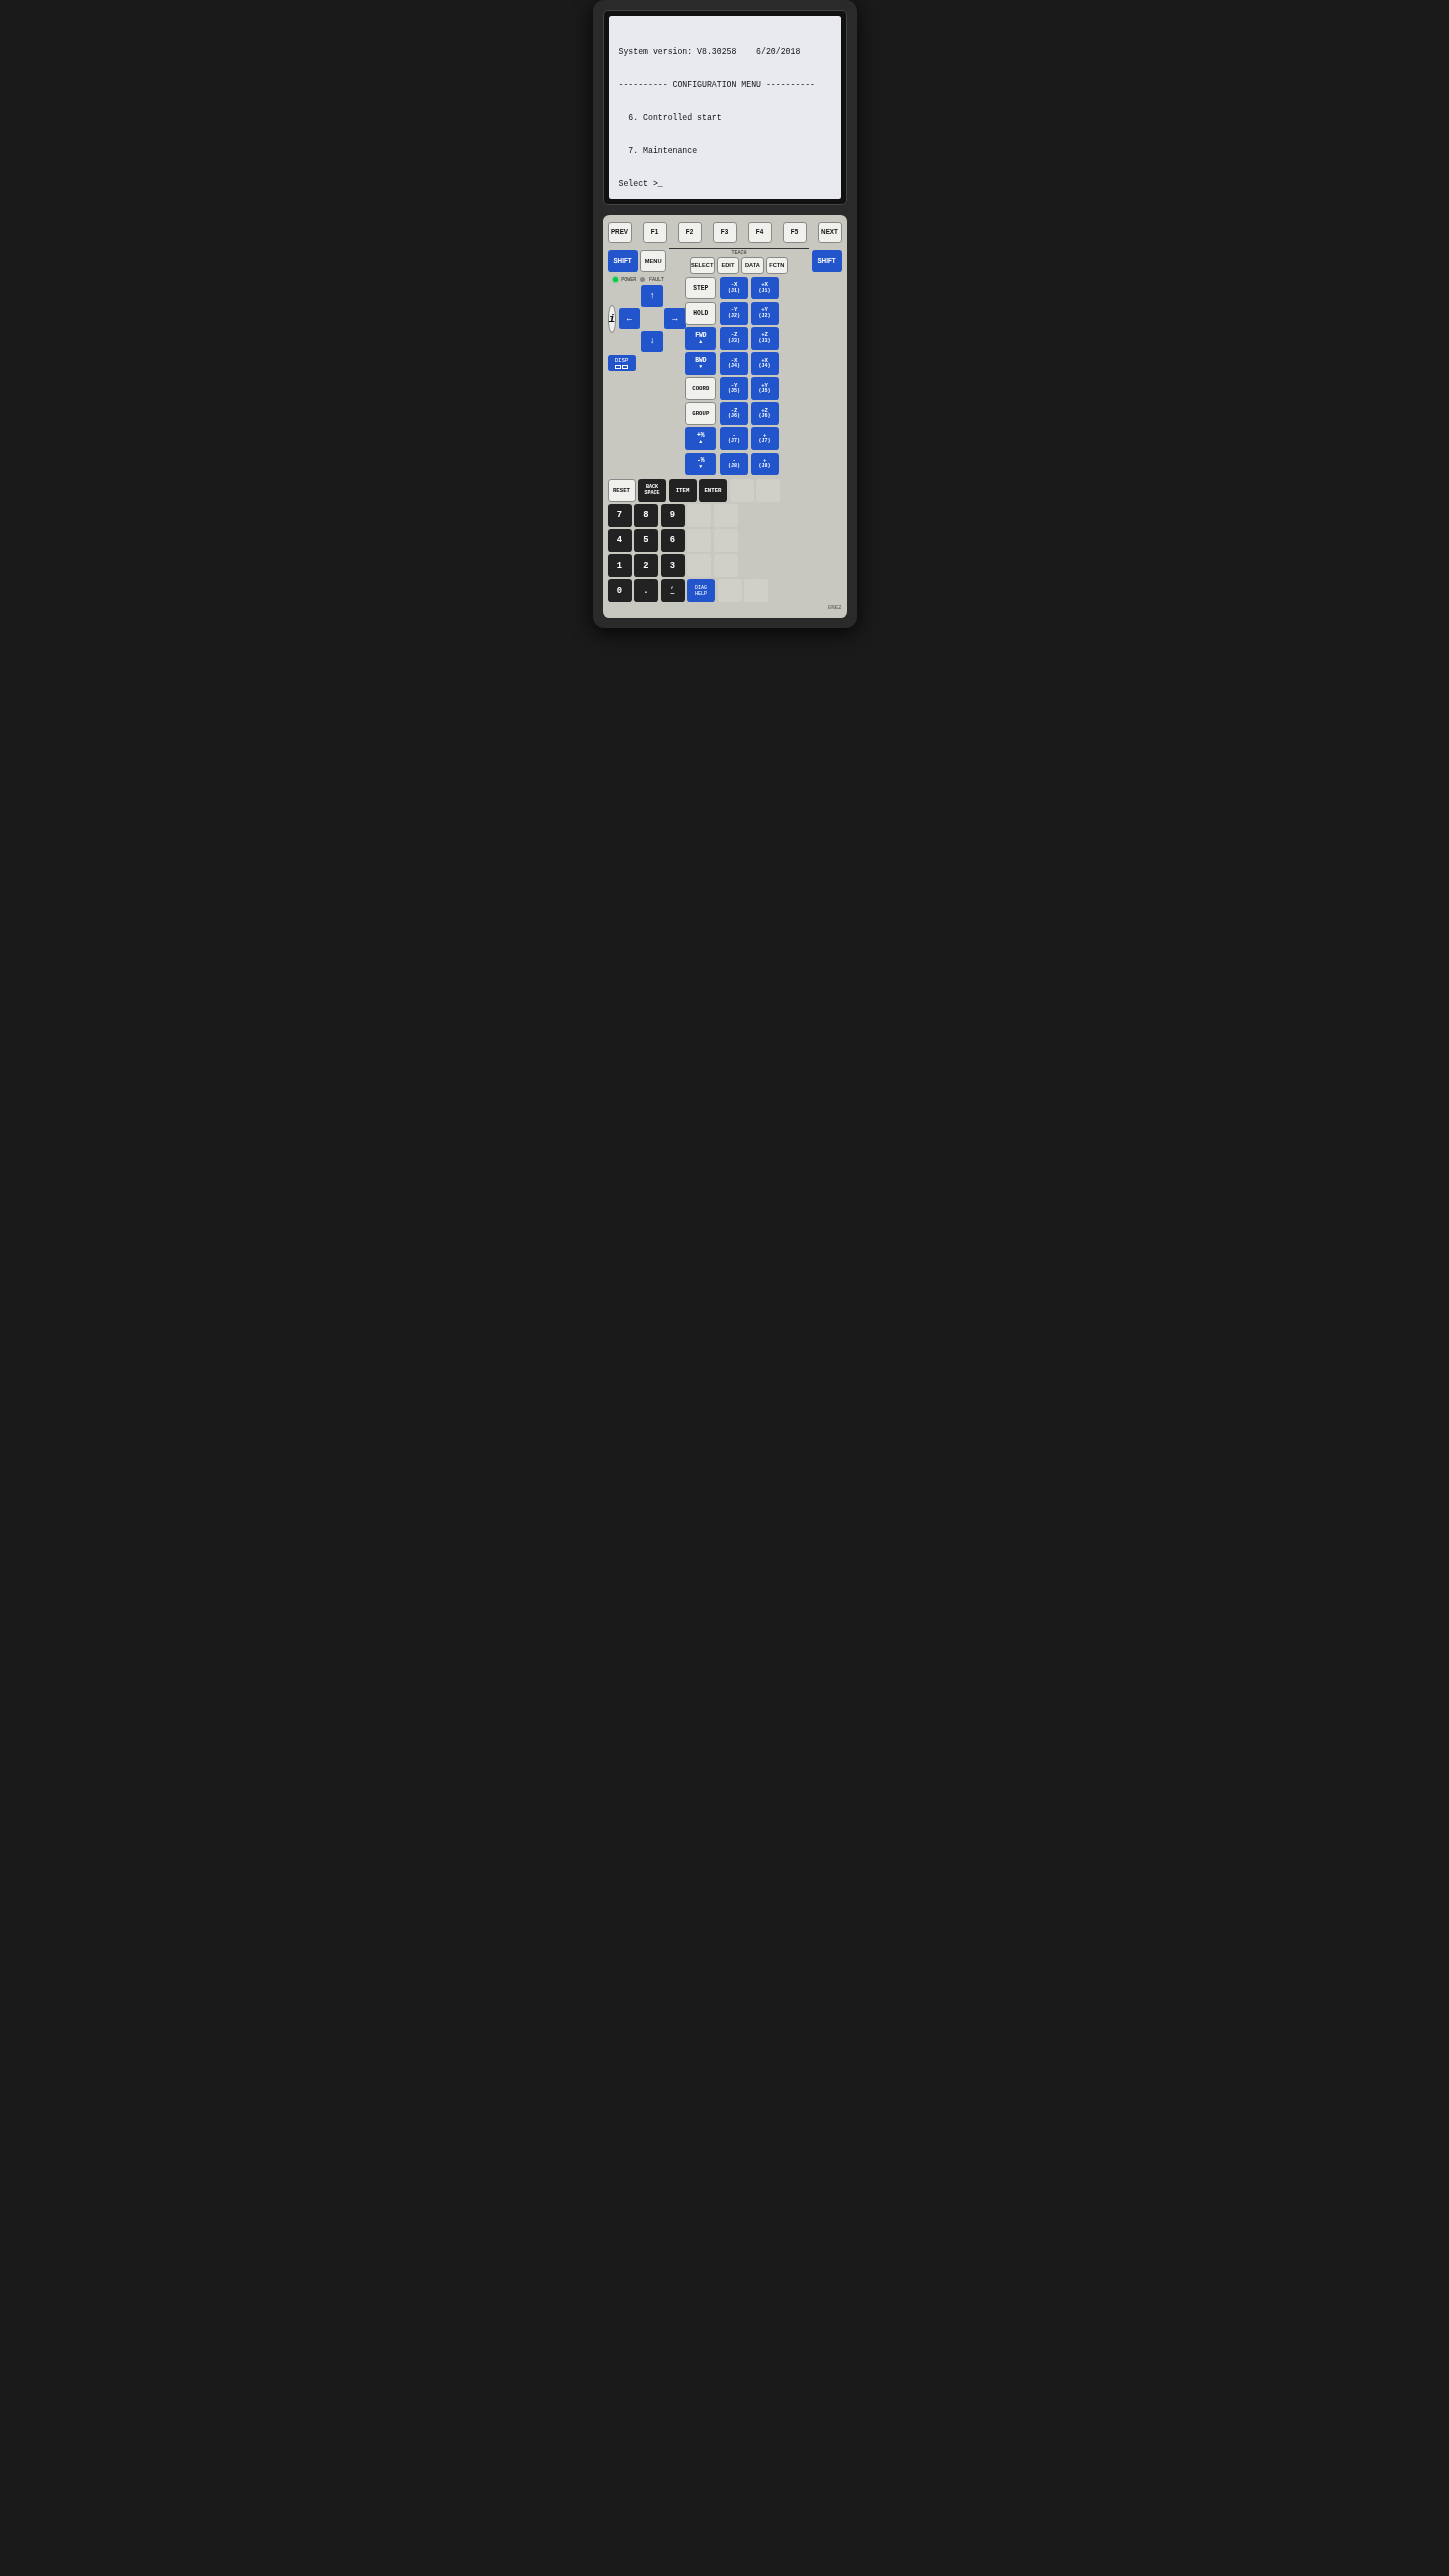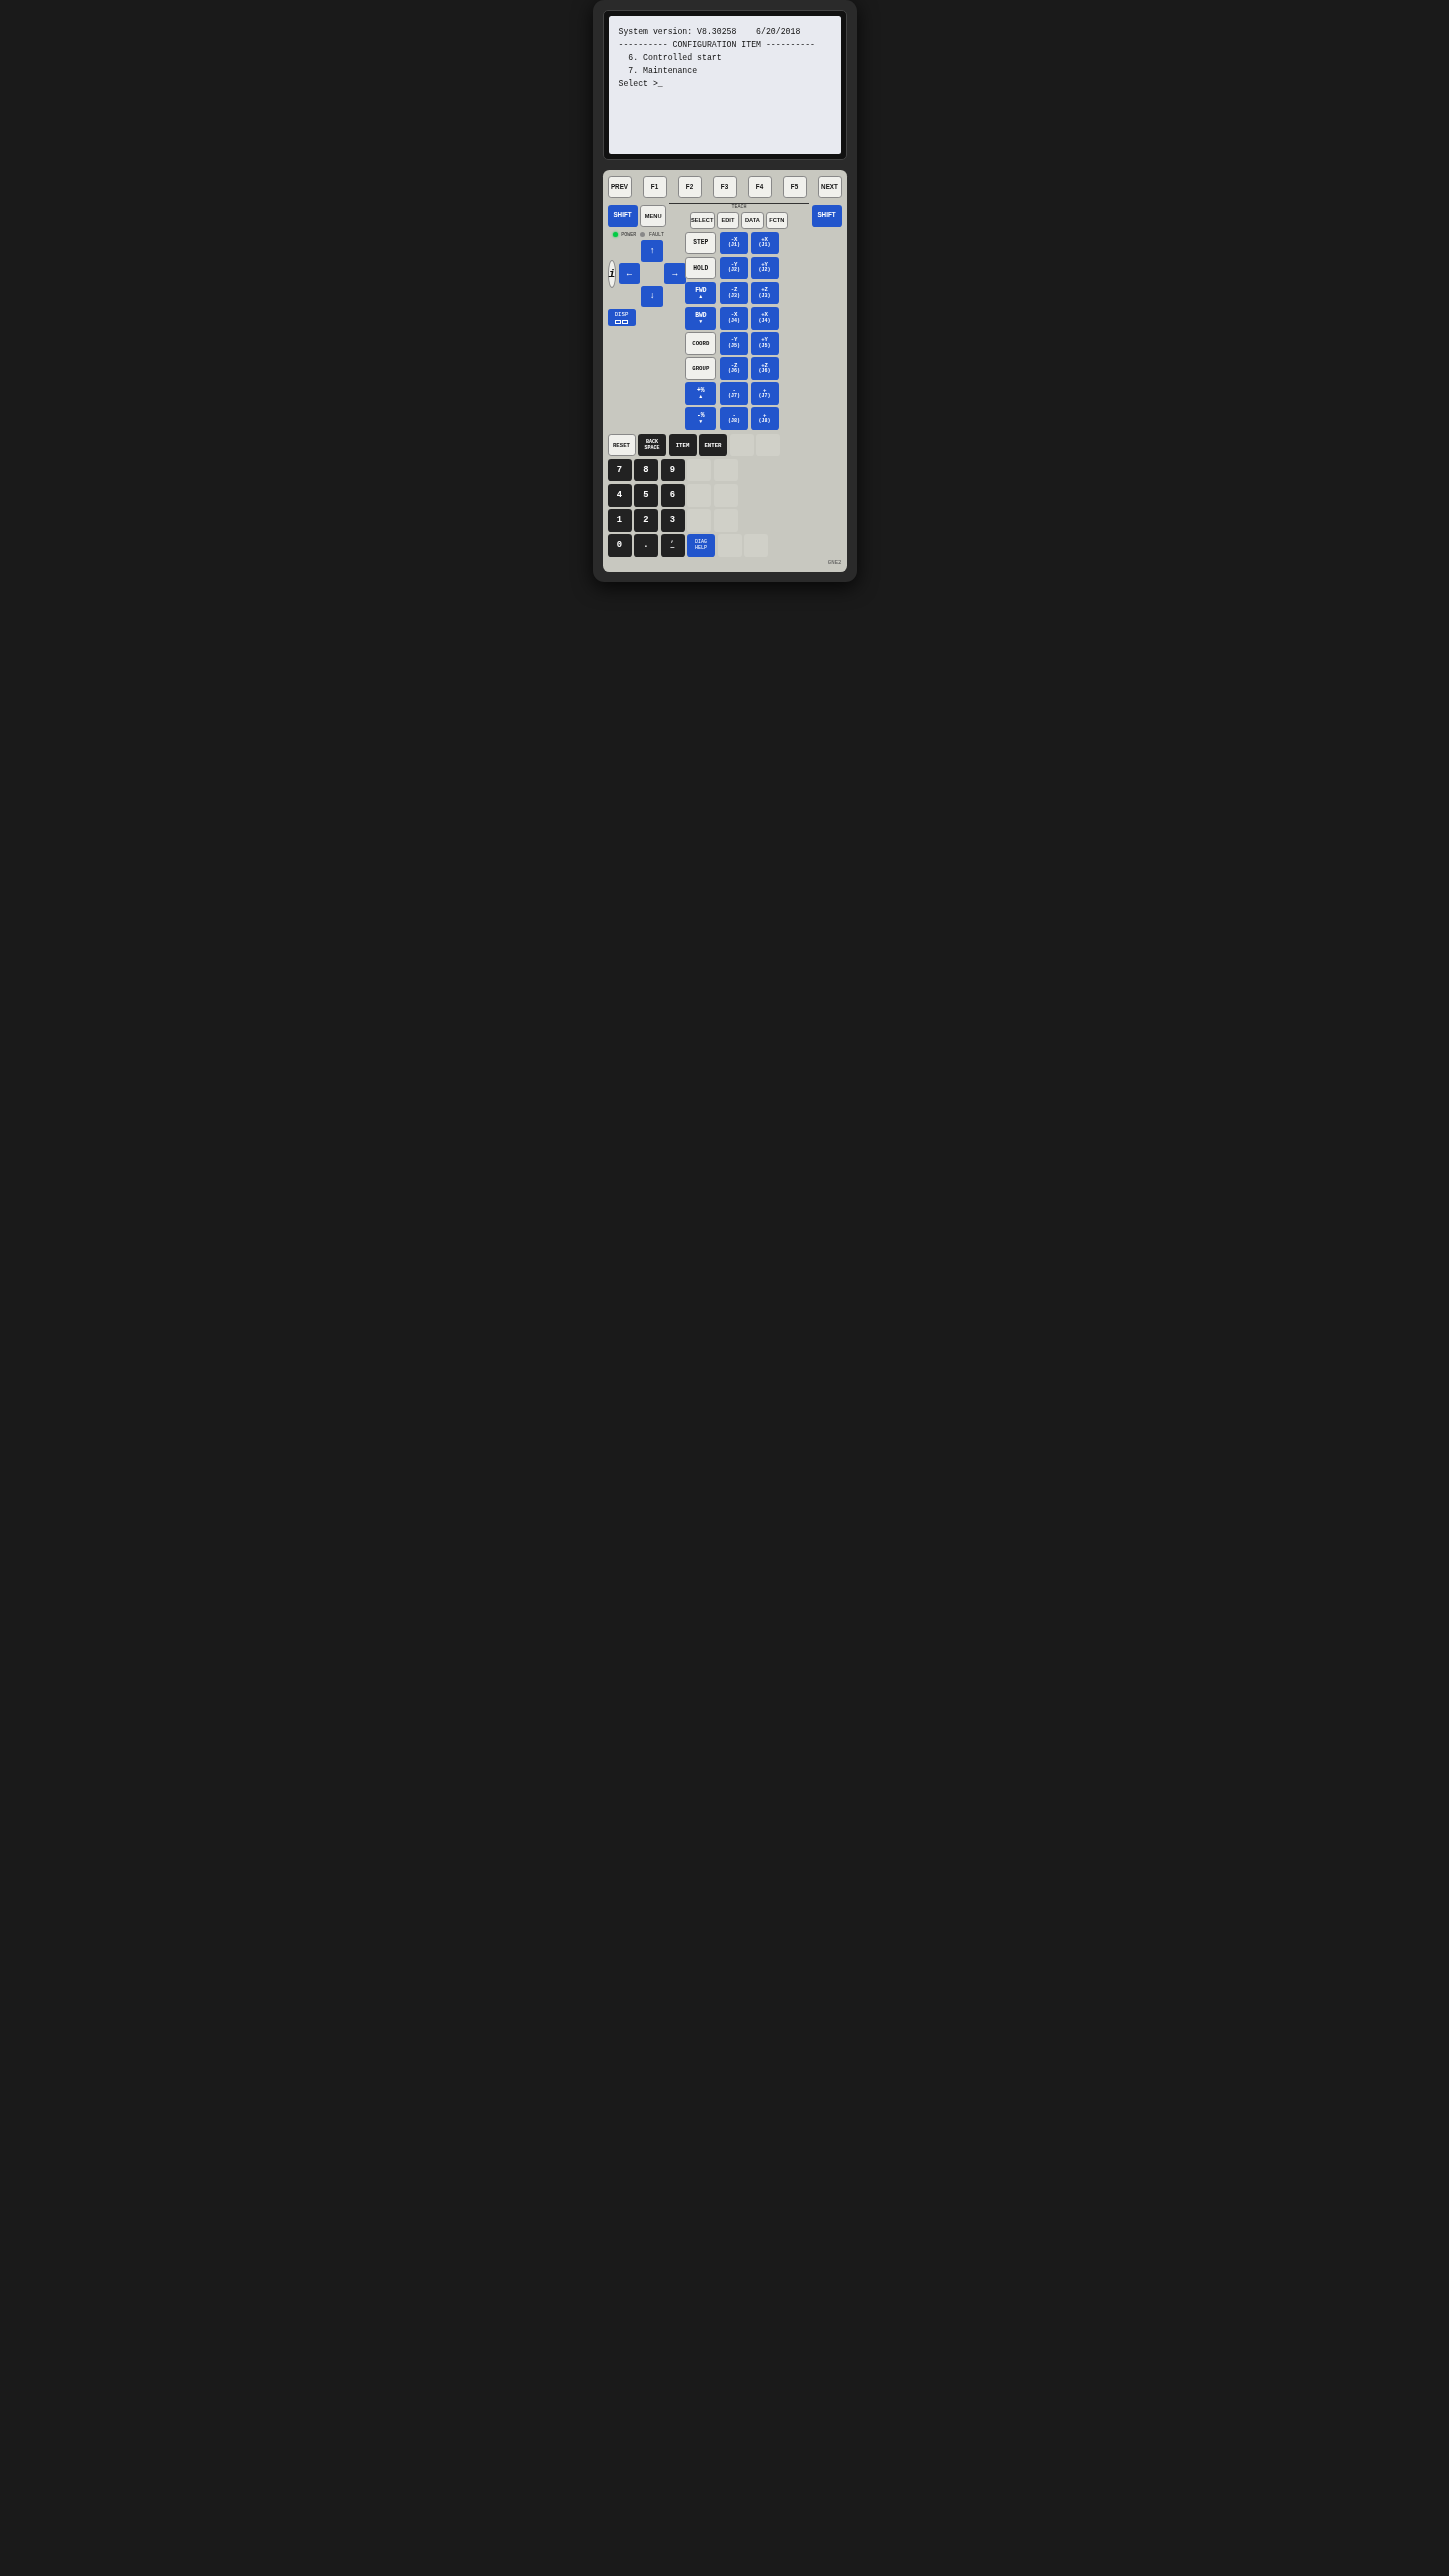--- a/index.html
+++ b/index.html
@@ -38,20 +38,21 @@
       min-height: 138px;
       font-family: 'Courier New', monospace;
       font-size: 8.2px;
       color: #111;
       line-height: 1.6;
       position: relative;
     }
 
     .screen-line {
       white-space: pre;
+      margin-top: 20px;
     }
 
     
     .keyboard {
       background: #c8c8c0;
       border-radius: 6.3px;
       padding: 6.3px 5px;
     }
 
     
@@ -401,21 +402,21 @@
     }
   </style>
 </head>
 <body>
 
 <div class="device">
 
   <div class="screen-bezel">
     <div class="screen">
       <div class="screen-line">System version: V8.30258    6/20/2018</div>
-      <div class="screen-line">---------- CONFIGURATION ITEM ----------</div>
+      <div class="screen-line">---------- CONFIGURATION MENU ----------</div>
       <div class="screen-line"></div>
       <div class="screen-line">  6. Controlled start</div>
       <div class="screen-line">  7. Maintenance</div>
       <div class="screen-line"></div>
       <div class="screen-line">Select &gt;_</div>
     </div>
   </div>
 
   <div class="keyboard">
 

